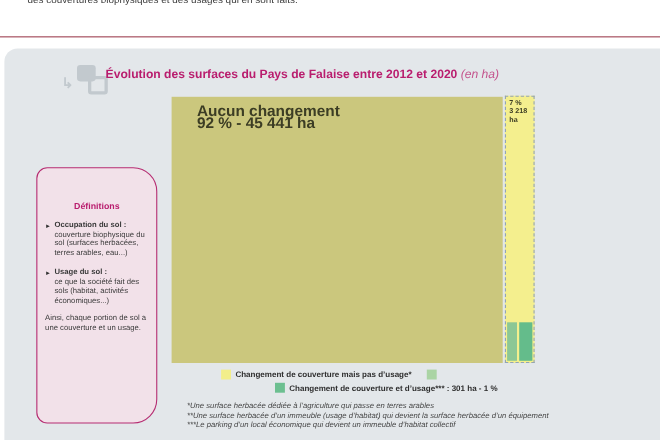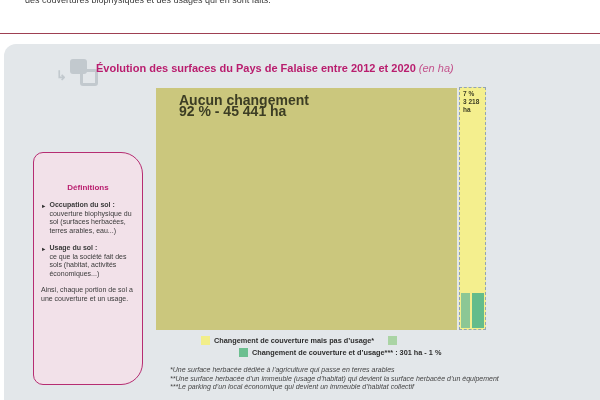--- a/index.html
+++ b/index.html
@@ -43,21 +43,21 @@
   .defs-title{margin-top:8px;text-align:center;font-size:8px;font-weight:600;color:#b91d6e;}
   .bullet{display:flex;margin-top:9px;}
   .bullet .arr{font-size:5.5px;color:#2f2f2f;margin:2px 3px 0 0;flex:none;}
   .bullet .txt{font-size:7px;line-height:8.5px;color:#3a3a3a;}
   .bullet .term{display:block;font-weight:bold;}
   .defs-closing{margin-top:8px;font-size:7px;line-height:8.5px;color:#3a3a3a;}
 
   
   .legend-row{position:absolute;display:flex;align-items:center;font-size:7.3px;font-weight:bold;color:#2e2e2e;white-space:nowrap;}
   .lg1{left:157px;top:336px;margin-left:44px;}
-  .lg2{left:239px;top:348px;justify-content:space-between;}
+  .lg2{left:250px;top:348px;justify-content:space-between;}
   .sw{width:9px;height:9px;margin-right:4px;flex:none;}
   .sw1{background:#f2ee8a;}
   .sw2{background:#aad4a4;margin-left:14px;}
   .sw3{background:#6cbf90;}
 
   .footnotes{position:absolute;left:170px;top:366px;font-size:7px;font-style:italic;
              color:#454545;line-height:8.5px;}
 </style>
 </head>
 <body>

